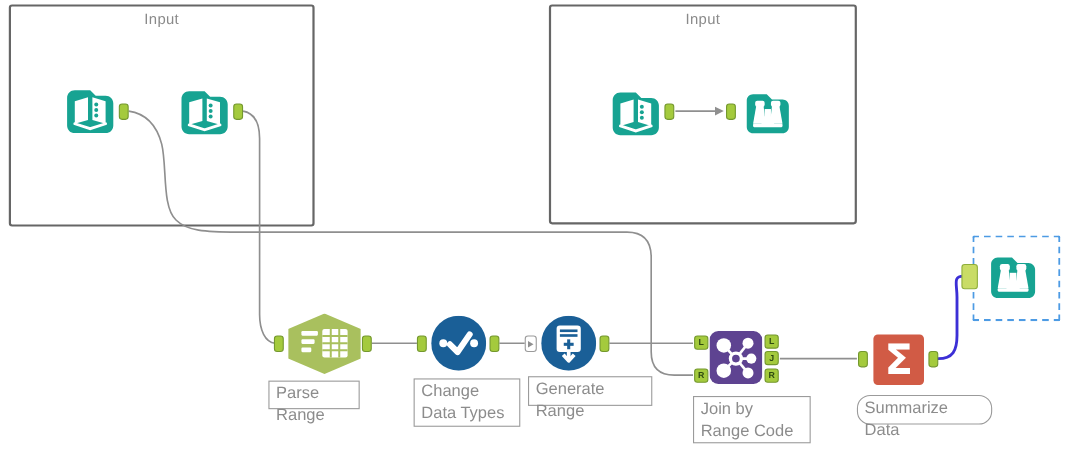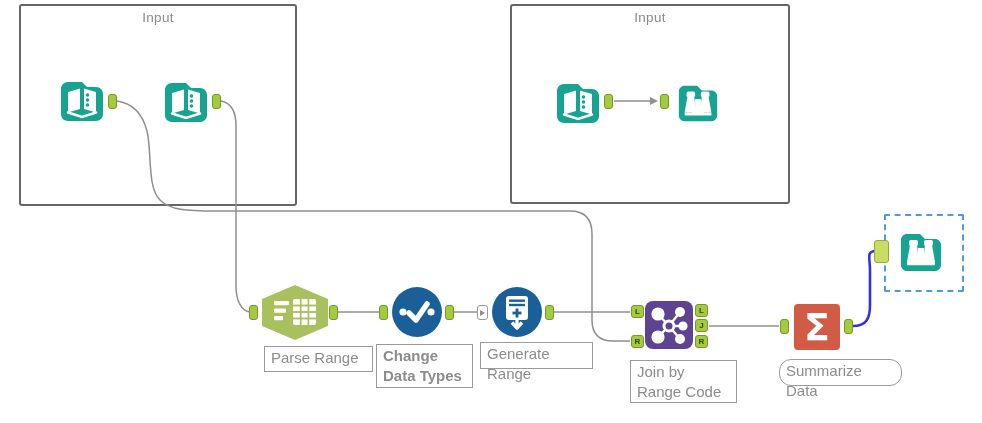--- a/index.html
+++ b/index.html
@@ -1,20 +1,20 @@
 <!DOCTYPE html>
 <html><head>
 <meta charset="utf-8">
 <style>
   html,body{margin:0;padding:0;background:#fff;}
   body{font-family:"Liberation Sans", sans-serif;}
   #canvas{position:relative;width:982px;height:423px;background:#ffffff;overflow:hidden;}
 
   
-  .container-box{position:absolute;border:2px solid #666;border-radius:3px;background:transparent;margin-left:11px;}
+  .container-box{position:absolute;border:2px solid #666;border-radius:3px;background:transparent;}
   .container-title{position:absolute;top:4px;left:0;width:100%;text-align:center;
     font-size:13.5px;color:#8a8a8a;letter-spacing:.3px;}
 
   
   #wires{position:absolute;left:0;top:0;width:982px;height:423px;z-index:2;pointer-events:none;}
   #wires path{pointer-events:stroke;}
 
   
   .tool{position:absolute;z-index:3;}
   .tool svg{display:block;}
@@ -208,19 +208,19 @@
       <rect x="11" y="12" width="9" height="6" rx="2" fill="#fff"></rect>
       <rect x="26" y="12" width="9" height="6" rx="2" fill="#fff"></rect>
       <path d="M9,34 L12,17 H19 L21,34 Z" fill="#fff"></path>
       <path d="M25,34 L27,17 H34 L37,34 Z" fill="#fff"></path>
       <rect x="20" y="20" width="6" height="8" fill="#fff"></rect>
       <rect x="17" y="27" width="12" height="8" fill="#fff"></rect>
       <rect x="9" y="34" width="28" height="3.2" rx="1" fill="#fff"></rect>
     </svg>
   </div>
 
-  <div class="annotation" style="left:264px;top:346px;width:109px;height:26px;">Parse Range</div>
-  <div class="annotation" style="left:376px;top:344px;width:97px;height:44px;font-weight:bold;">Change Data Types</div>
+  <div class="annotation" style="left:244px;top:346px;width:83px;height:26px;">Parse Range</div>
+  <div class="annotation" style="left:376px;top:344px;width:97px;height:44px;">Change Data Types</div>
   <div class="annotation" style="left:480px;top:342px;width:113px;height:27px;">Generate Range</div>
   <div class="annotation" style="left:630px;top:360px;width:107px;height:43px;">Join by Range Code</div>
   <div class="annotation" style="left:779px;top:359px;width:123px;height:27px;border-radius:12px;">Summarize Data</div>
 
 </div>
 
 </body></html>

